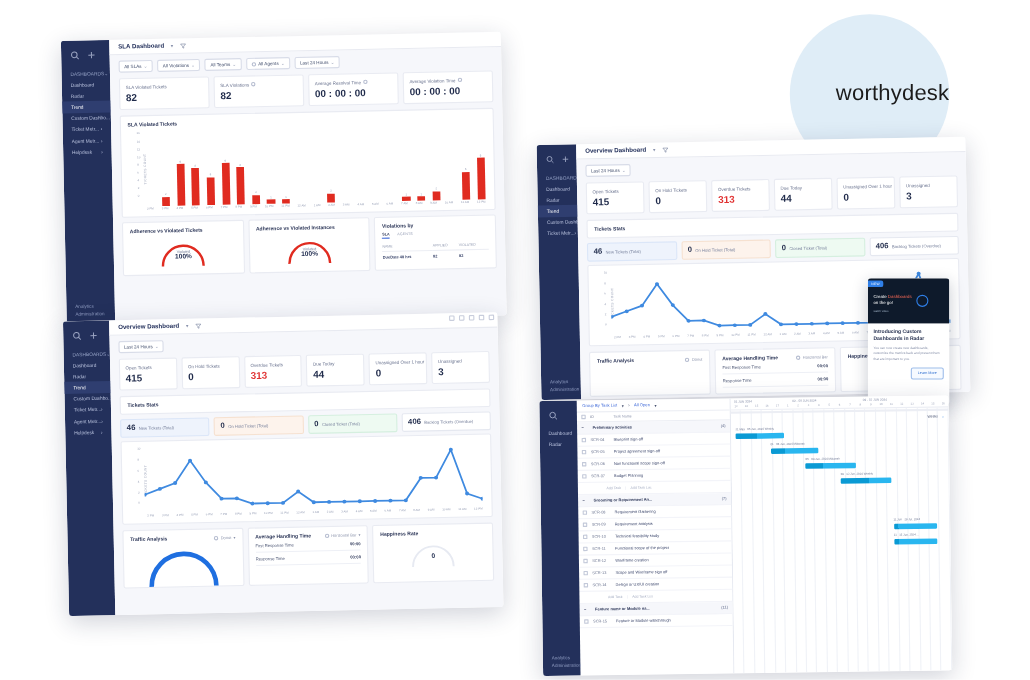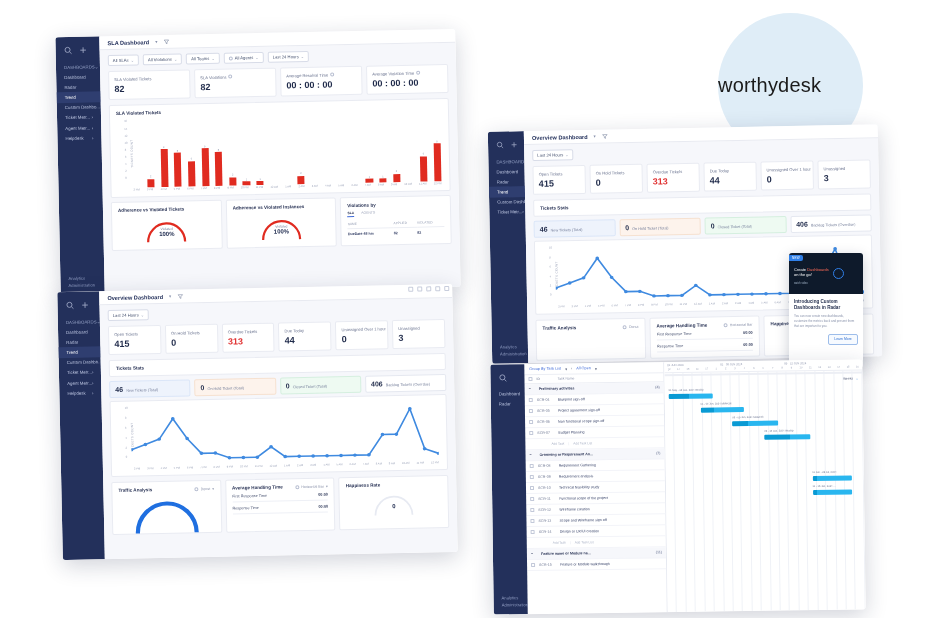--- a/index.html
+++ b/index.html
@@ -8,21 +8,21 @@
     width:936px; height:618px; overflow:hidden; position:relative;
     background:#ffffff; font-family:"Liberation Sans", sans-serif;
     -webkit-font-smoothing:antialiased;
   }
   .stage { position:absolute; inset:0; }
 
   
   .brand-circle{
     position:absolute; left:718px; top:13px; width:145px; height:145px;
     border-radius:50%; background:#dfedf7; display:flex;
-    align-items:center; justify-content:flex-start;
+    align-items:center; justify-content:flex-end;
   }
   .brand-text{ font-size:20px; color:#1b1b1b; letter-spacing:.2px; font-weight:400; }
 
   
   .win{
     position:absolute; background:#fff;
     box-shadow:0 6px 22px rgba(25,35,70,.20);
     overflow:hidden; border-radius:3px;
   }
   .win-inner{ position:relative; width:100%; height:100%; display:flex; }

